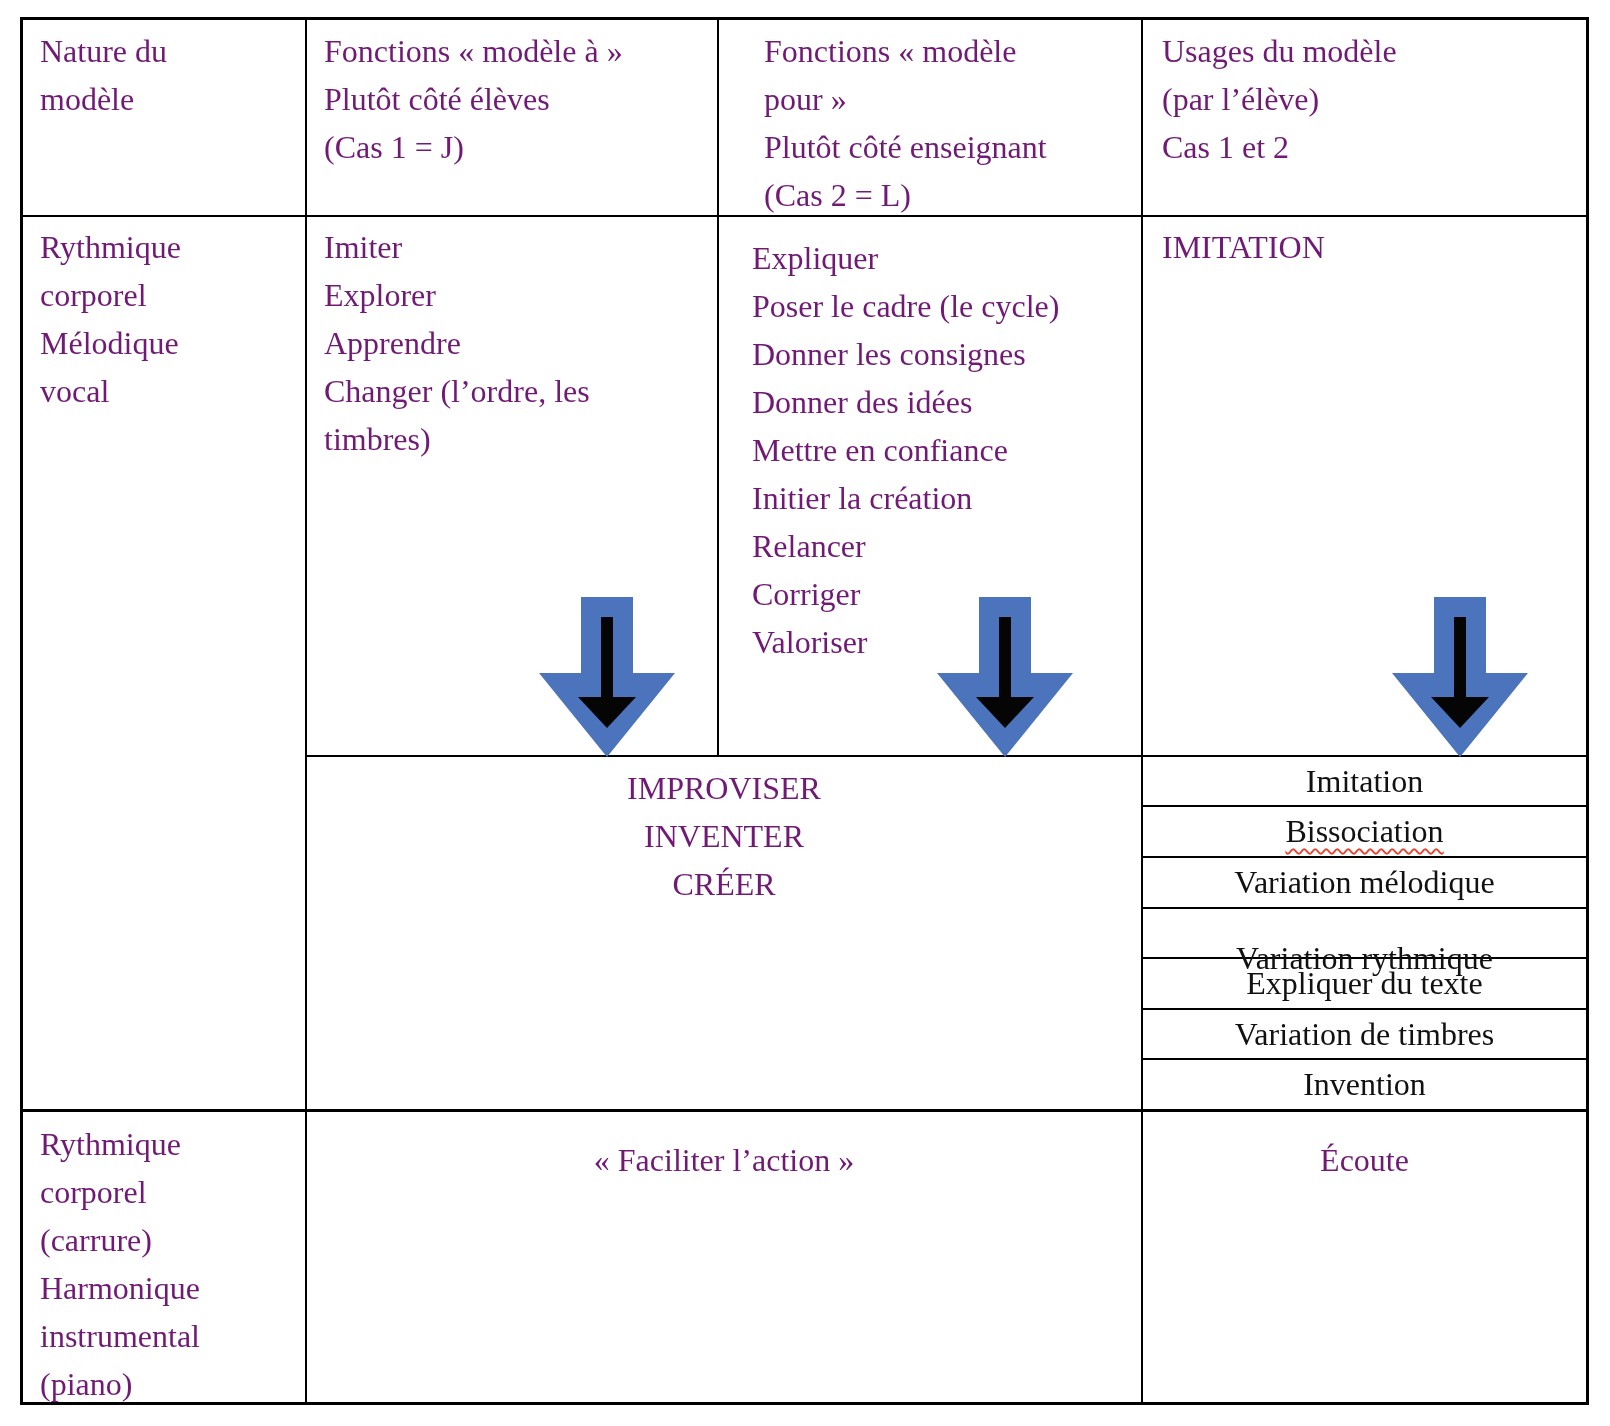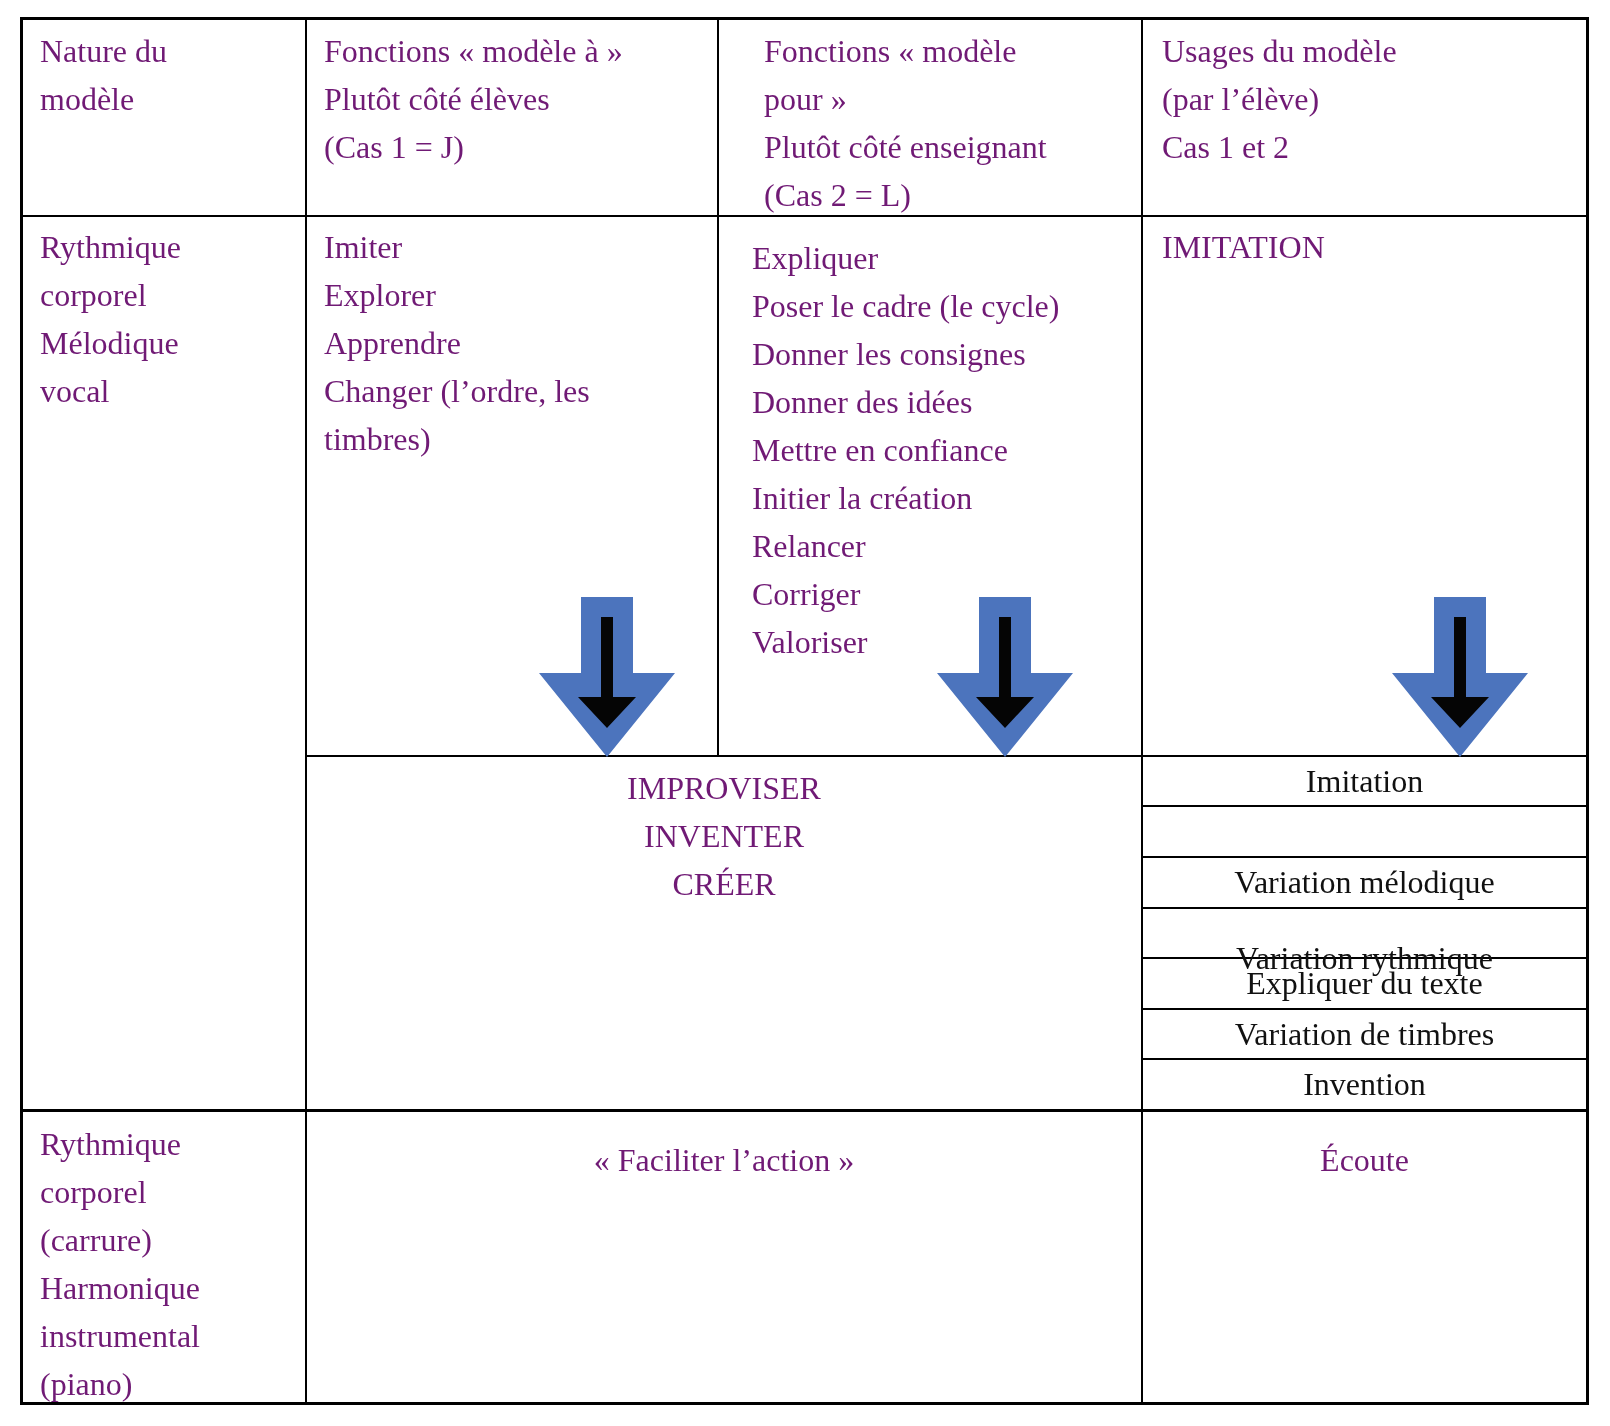--- a/index.html
+++ b/index.html
@@ -89,20 +89,23 @@
 Valoriser</div>
   <div class="txt" style="left:1162px;top:223px;width:400px;">IMITATION</div>
 
   <div class="txt center" style="left:307px;top:764px;width:834px;">IMPROVISER
 INVENTER
 CRÉER</div>
 
   <div class="subrow" style="left:1143px;top:757px;width:443px;height:48px;">
     <span>Imitation</span>
     </div>
+  <div class="subrow" style="left:1143px;top:807px;width:443px;height:49px;">
+    <span class="spellcheck" style="text-decoration-color: rgb(232, 67, 47);">Bissociation</span>
+    </div>
   <div class="subrow" style="left:1143px;top:858px;width:443px;height:49px;">
     <span>Variation mélodique</span>
     </div>
   <div class="subrow" style="left:1143px;top:926px;width:443px;height:40px;margin-top:12px;">
     <span>Variation rythmique</span>
     </div>
   <div class="subrow" style="left:1143px;top:959px;width:443px;height:49px;">
     <span>Expliquer du texte</span>
     </div>
   <div class="subrow" style="left:1143px;top:1060px;width:443px;height:49px;">

